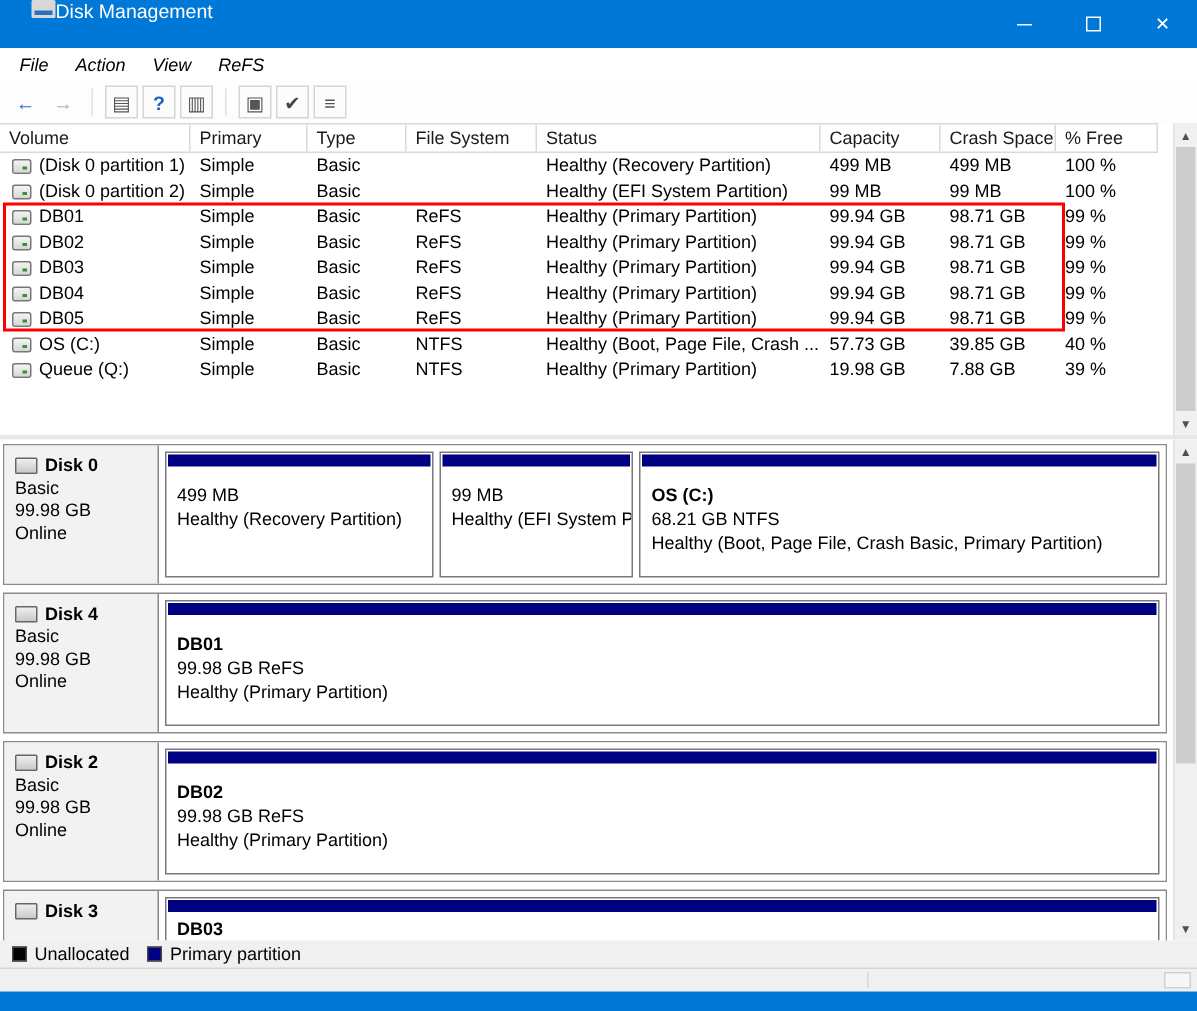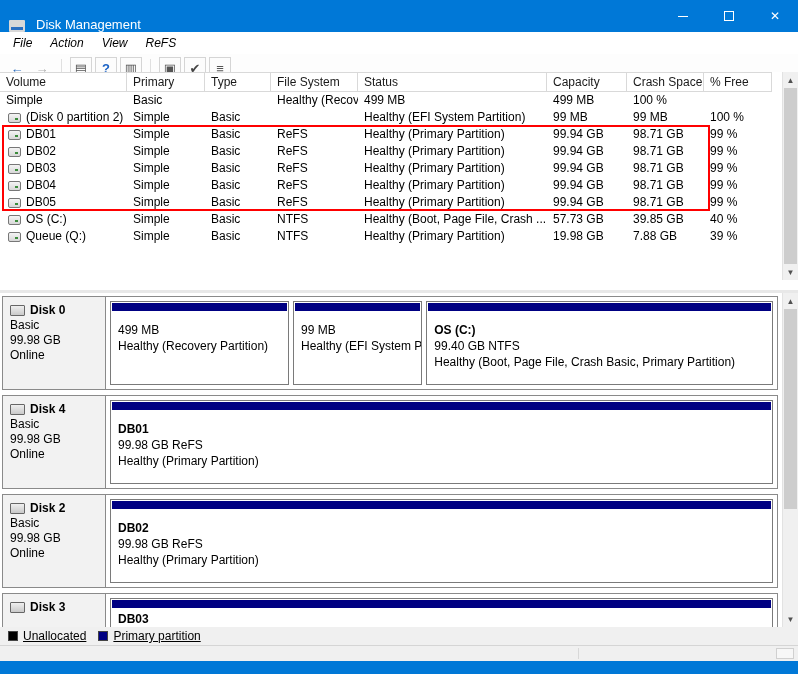--- a/index.html
+++ b/index.html
@@ -9,21 +9,21 @@
     font-family: "Liberation Sans", sans-serif;
     font-size: 12px;
     color: #000;
     background: #fff;
   }
 
   
   .titlebar {
     position: absolute; top: 0; left: 0; right: 0; height: 32px;
     background: #0078d7; color: #fff;
-    display: flex; align-items: flex-end; padding-left: 9px; gap: 11px;
+    display: flex; align-items: flex-start; padding-left: 21px; gap: 0;
     font-size: 13px;
   }
   .app-icon {
     width: 16px; height: 12px; background: #d8d8d8; border-radius: 1px;
     position: relative; flex: 0 0 16px;
   }
   .app-icon::after {
     content: ""; position: absolute; left: 2px; right: 2px; bottom: 2px;
     height: 3px; background: #2b6fc0;
   }
@@ -55,21 +55,21 @@
   }
   .tb-btn.noborder { border-color: transparent; background: transparent; }
   .tb-back { color: #2f6fbe; font-weight: bold; }
   .tb-fwd { color: #b0b0b0; font-weight: bold; }
   .tb-help { color: #1a62c5; font-weight: bold; }
   .tb-check { color: #444; }
   .tb-sep { width: 1px; height: 18px; background: #e0e0e0; margin: 0 5px; }
 
   
   .volume-pane {
-    position: absolute; top: 72px; left: 0; right: 0; height: 208px;
+    position: absolute; top: 82px; left: 0; right: 0; height: 208px;
     background: #fff;
   }
   .vtable { position: absolute; left: 0; top: 0; width: 772px; }
   .thead, .trow {
     display: grid;
     grid-template-columns: 127px 78px 66px 87px 189px 80px 77px 68px;
   }
   .thead {
     height: 20px; line-height: 19px;
     border-top: 1px solid #d9d9d9; border-bottom: 1px solid #d9d9d9;
@@ -136,21 +136,21 @@
   .part { border: 1px solid #7a7a7a; display: flex; flex-direction: column; overflow: hidden; }
   .part-bar { height: 8px; margin: 1px; background: #000082; flex: 0 0 8px; }
   .part-body { padding: 10px 7px 0 7px; line-height: 16px; overflow: hidden; white-space: nowrap; }
   .part-body div:empty { display: none; }
   .pname { font-weight: bold; }
 
   
   .legend {
     position: absolute; top: 627px; left: 0; right: 0; height: 18px;
     background: #f0f0f0; display: flex; align-items: center;
-    padding-left: 8px; gap: 12px; text-decoration: underline;
+    padding-left: 8px; gap: 12px;
   }
   .lg-item { display: flex; align-items: center; gap: 5px; }
   .lg-swatch { width: 10px; height: 10px; border: 1px solid #444; }
 
   
   .statusbar {
     position: absolute; top: 645px; left: 0; right: 0; height: 16px;
     background: #f0f0f0; border-top: 1px solid #d5d5d5;
   }
   .sb-divider { position: absolute; left: 578px; top: 2px; bottom: 2px; width: 1px; background: #d8d8d8; }
@@ -203,20 +203,24 @@
       <div class="th">Primary</div>
       <div class="th">Type</div>
       <div class="th">File System</div>
       <div class="th">Status</div>
       <div class="th">Capacity</div>
       <div class="th">Crash Space</div>
       <div class="th">% Free</div>
     </div>
 
     <div class="trow">
+      <div class="c vol">
+          <span class="vicon"></span>
+          <span>(Disk 0 partition 1)</span>
+        </div>
       <div class="c">Simple</div>
       <div class="c">Basic</div>
       <div class="c"></div>
       <div class="c">Healthy (Recovery Partition)</div>
       <div class="c">499 MB</div>
       <div class="c">499 MB</div>
       <div class="c">100 %</div>
     </div>
 
     <div class="trow">
@@ -370,21 +374,21 @@
           <div class="part-body">
 
             <div>99 MB</div>
             <div>Healthy (EFI System Pa</div>
           </div>
         </div>
         <div class="part" style="flex:1">
           <div class="part-bar" style="background: rgb(0, 0, 130);"></div>
           <div class="part-body">
             <div class="pname">OS  (C:)</div>
-            <div>99.40 GB NTFS</div>
+            <div>68.21 GB NTFS</div>
             <div>Healthy (Boot, Page File, Crash Basic, Primary Partition)</div>
           </div>
         </div>
       </div>
     </div>
 
     <div class="disk-panel">
       <div class="disk-head">
         <div class="dh-line1">
             <span class="dicon"></span>

